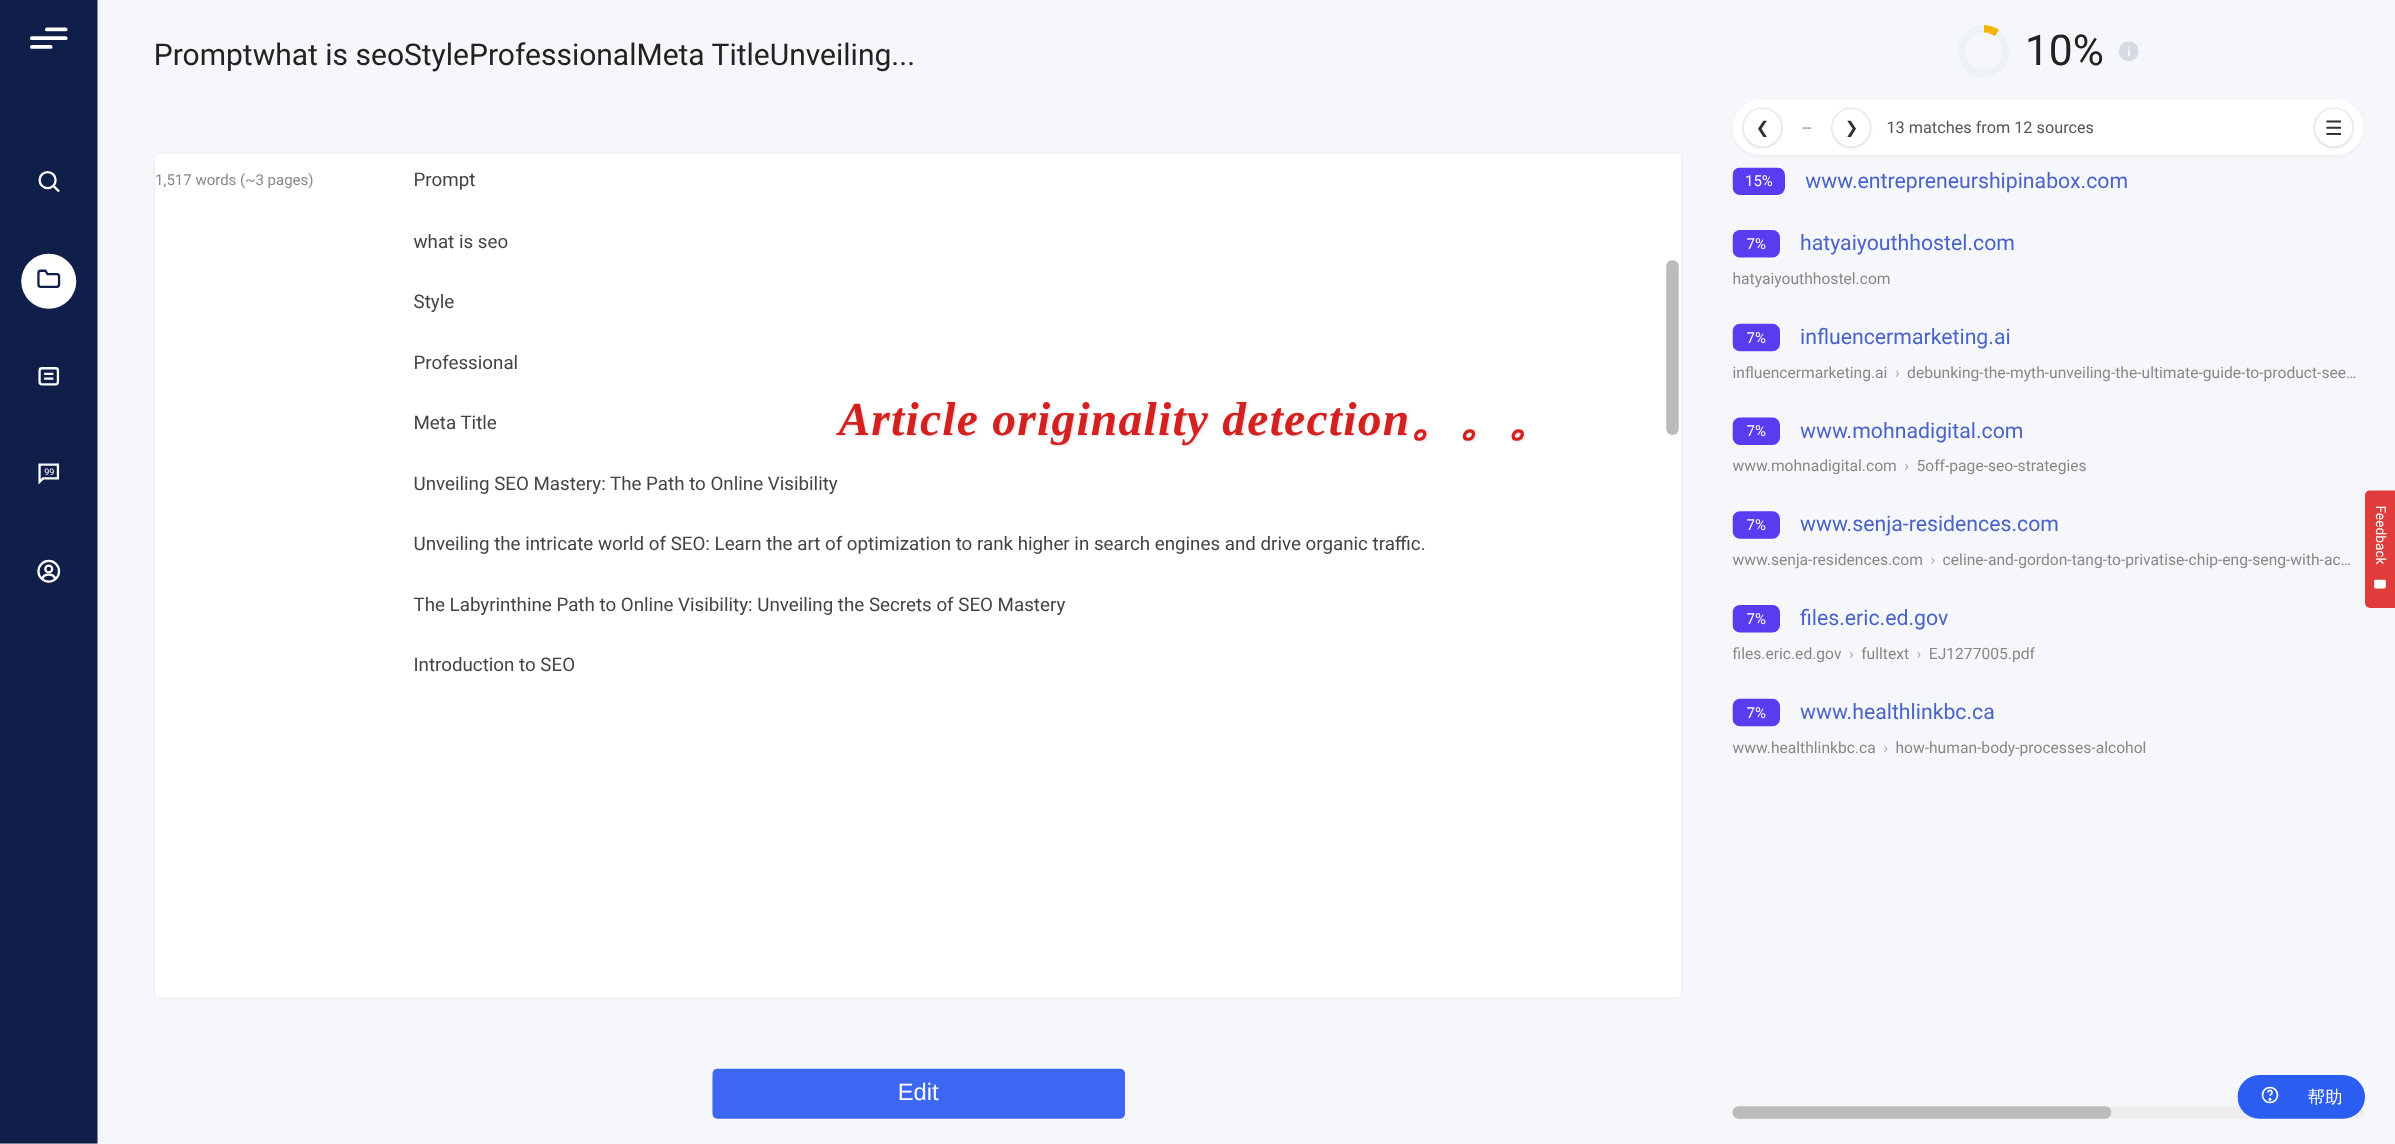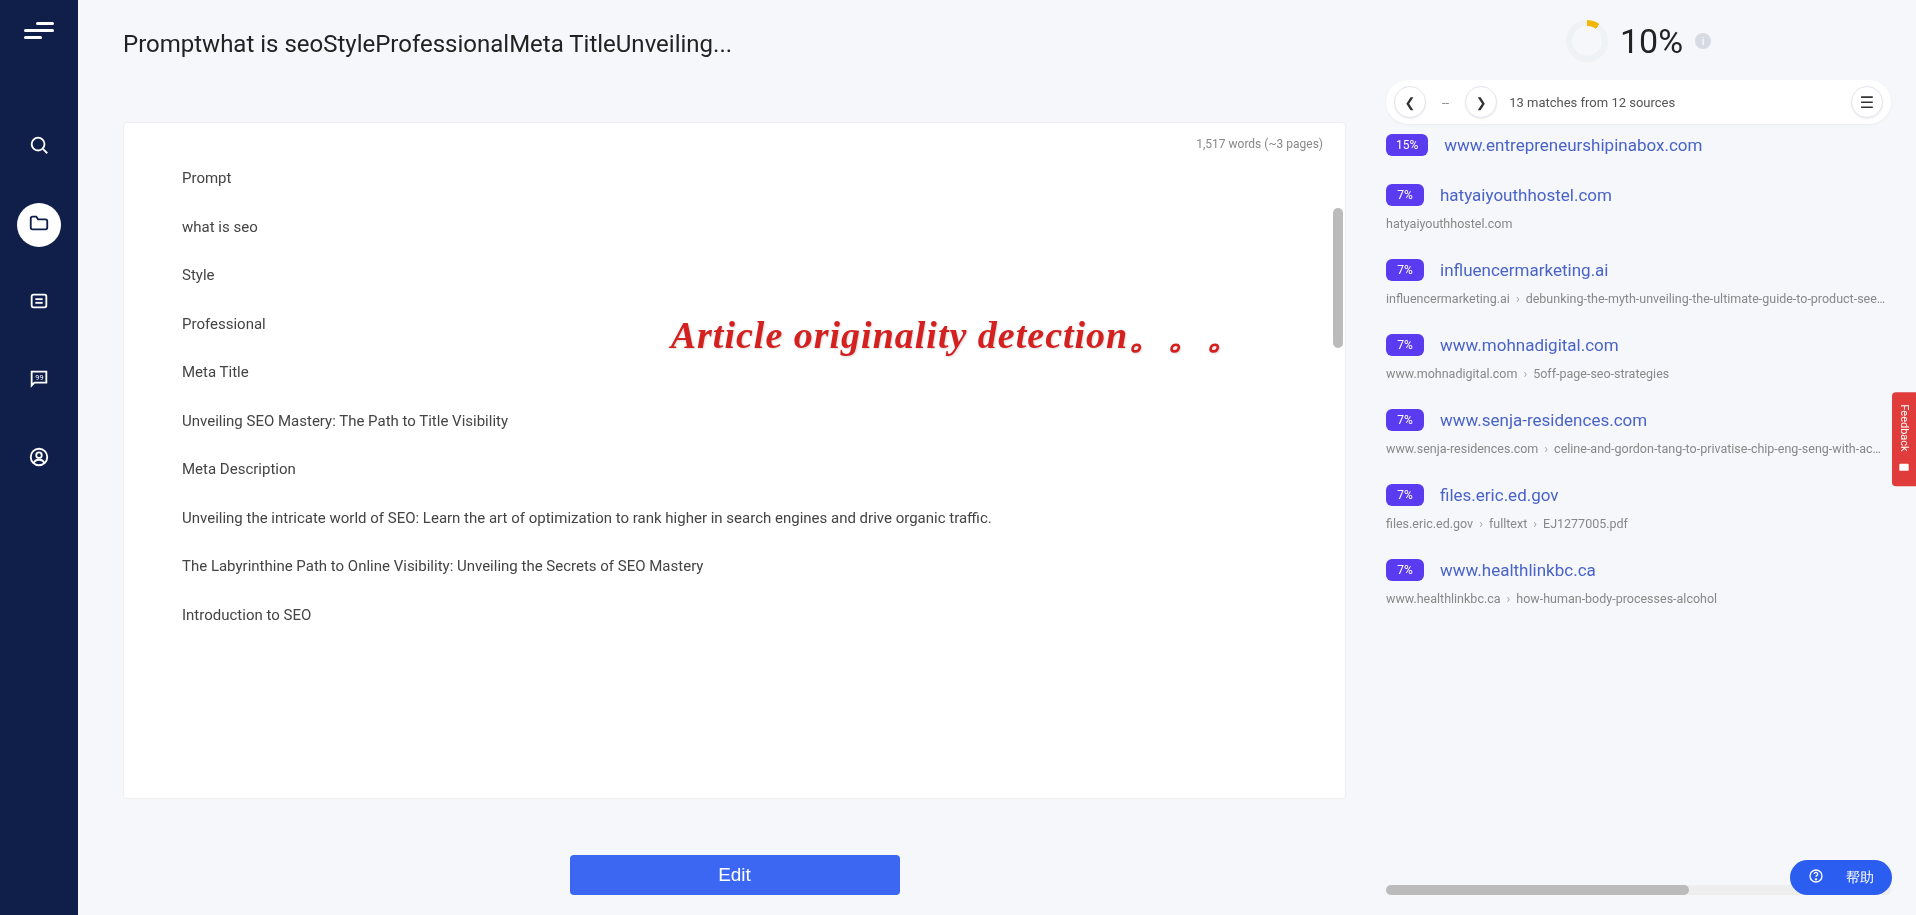--- a/index.html
+++ b/index.html
@@ -9,21 +9,21 @@
 .logo { width: 30px; height: 30px; display: flex; flex-direction: column; justify-content: center; gap: 4px; }
 .logo span { display: block; height: 3px; background: #fff; border-radius: 2px; }
 .logo span:nth-child(1){ width: 60%; margin-left:auto;} .logo span:nth-child(2){ width:100%;} .logo span:nth-child(3){ width:60%;}
 .nav { display: flex; flex-direction: column; align-items: center; gap: 34px; margin-top: 50px; }
 .nav-item { width: 44px; height: 44px; display: flex; align-items: center; justify-content: center; cursor: pointer; border-radius: 50%; color: #fff; }
 .nav-item.active { background: #fff; color: #0f1f4a; }
 .nav-item svg { width: 22px; height: 22px; }
 .main { flex: 1; display: flex; overflow: hidden; }
 .left { flex: 1; padding: 30px 30px 20px 45px; display: flex; flex-direction: column; overflow: hidden; gap: 36px; }
 .title { font-size: 24px; color: #222; font-weight: 400; margin-bottom: 28px; }
-.doc-card { background: #fff; border-radius: 4px; flex: 1; position: relative; overflow: hidden; display: flex; flex-direction: column; border:1px solid #eee; }
+.doc-card { background: #fff; border-radius: 4px; flex: 1; position: relative; overflow: hidden; display: flex; flex-direction: row; border:1px solid #eee; }
 .doc-meta { text-align: right; font-size: 12px; color: #888; padding: 14px 22px 6px 0; }
 .doc-body { flex: 1; padding: 10px 58px 20px 58px; overflow-y: auto; font-size: 15px; color: #444; line-height: 1.5; position: relative; }
 .doc-body p { margin-bottom: 26px; }
 .watermark { position: absolute; top: 310px; left: 0; right: 0; text-align: center; font-size: 38px; font-weight: 700; font-style: italic; color: #d52020; pointer-events: none; text-shadow: 1px 1px 2px rgba(0,0,0,.15); font-family: Georgia, serif; letter-spacing:1px; }
 .doc-scroll-thumb { position:absolute; right:2px; top:85px; width:10px; height:140px; background:#bbb; border-radius:5px;}
 .edit-btn { margin: 20px auto 0; width: 330px; height: 40px; background: #3b67f3; color: #fff; border: none; border-radius: 4px; font-size: 19px; cursor: pointer; }
 .right { width: 540px; padding: 20px 25px 20px 10px; display: flex; flex-direction: column; overflow: hidden; }
 .score-row { display: flex; align-items: center; justify-content: center; gap: 12px; margin-bottom: 18px; }
 .ring { width: 42px; height: 42px; border-radius: 50%; background: conic-gradient(#f2b705 0deg 36deg, #eef1f5 36deg 360deg); display: flex; align-items: center; justify-content: center; position: relative; }
 .ring::after { content:""; position:absolute; inset:6px; background:#f5f7fa; border-radius:50%; }
@@ -95,22 +95,21 @@
     <div class="left">
       <h1 class="title">Promptwhat is seoStyleProfessionalMeta TitleUnveiling...</h1>
       <div class="doc-card">
         <div class="doc-meta">1,517 words (~3 pages)</div>
         <div class="doc-body" id="doc-body">
             <p>Prompt</p>
             <p>what is seo</p>
             <p>Style</p>
             <p>Professional</p>
             <p>Meta Title</p>
-            <p>Unveiling SEO Mastery: The Path to Title Visibility</p>
-            <p>Meta Description</p>
+            <p>Unveiling SEO Mastery: The Path to Online Visibility</p>
             <p>Unveiling the intricate world of SEO: Learn the art of optimization to rank higher in search engines and drive organic traffic.</p>
             <p>The Labyrinthine Path to Online Visibility: Unveiling the Secrets of SEO Mastery</p>
             <p>Introduction to SEO</p>
           </div>
         <div class="doc-scroll-thumb"></div>
       </div>
       <div class="watermark">Article originality detection。。。</div>
       <button class="edit-btn">Edit</button>
     </div>
 

